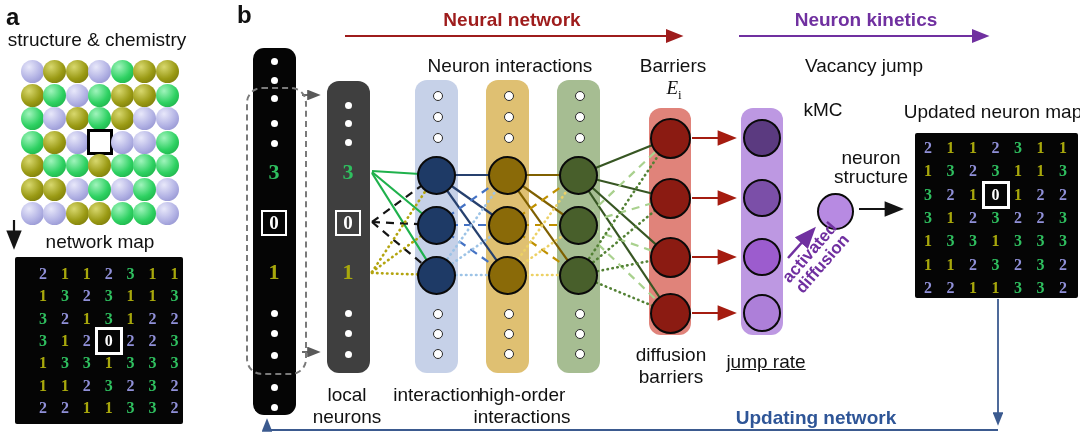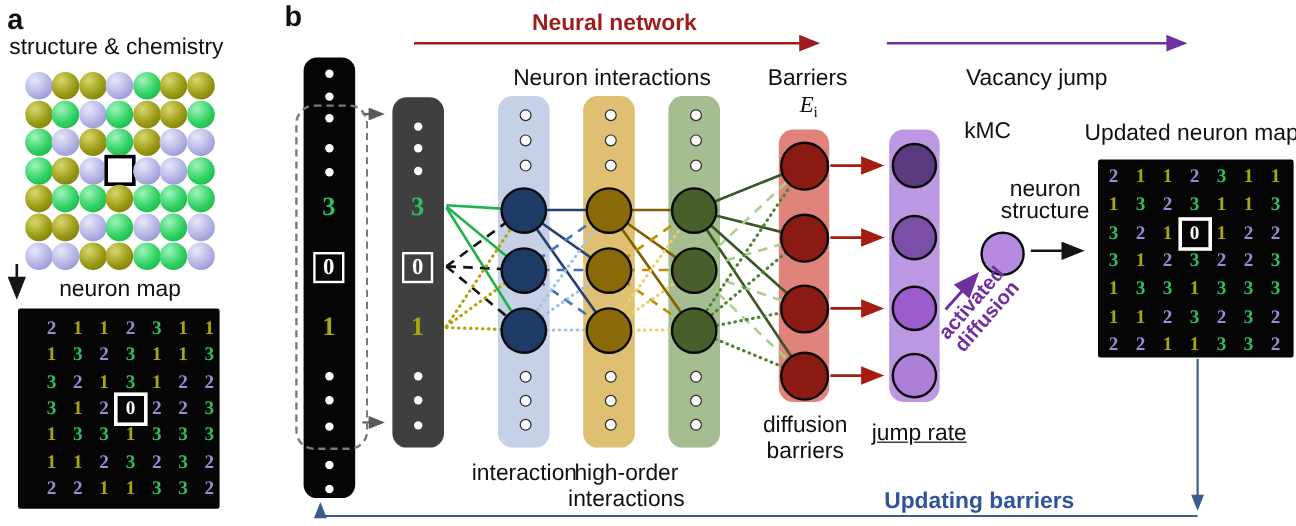--- a/index.html
+++ b/index.html
@@ -148,21 +148,21 @@
     </g>
 
     <g>
       <line x1="14" y1="220" x2="14" y2="246" stroke="#141414" stroke-width="2.2" marker-end="url(#mBlack)"></line>
     </g>
   </svg>
 
   <div class="panelTag" style="left:6px;top:3px;">a</div>
   <div class="lbl ctr" style="left:97px;top:29px;">structure &amp; chemistry</div>
   <div class="abs" id="lattice" style="left:0;top:0;width:0;height:0;"></div>
-  <div class="lbl ctr" style="left:100px;top:231px;">neuron map</div>
+  <div class="lbl ctr" style="left:100px;top:231px;">network map</div>
   <div class="mapbox" id="mapA" style="left:15px;top:257px;width:168px;height:167px;">
       <div class="mapcell" style="left: 18px; top: 7px; color: rgb(144, 144, 216);">2</div>
       <div class="mapcell" style="left: 39.9px; top: 7px; color: rgb(168, 168, 12);">1</div>
       <div class="mapcell" style="left: 61.8px; top: 7px; color: rgb(168, 168, 12);">1</div>
       <div class="mapcell" style="left: 83.7px; top: 7px; color: rgb(144, 144, 216);">2</div>
       <div class="mapcell" style="left: 105.6px; top: 7px; color: rgb(47, 191, 95);">3</div>
       <div class="mapcell" style="left: 127.5px; top: 7px; color: rgb(168, 168, 12);">1</div>
       <div class="mapcell" style="left: 149.4px; top: 7px; color: rgb(168, 168, 12);">1</div>
       <div class="mapcell" style="left: 18px; top: 29.3px; color: rgb(168, 168, 12);">1</div>
       <div class="mapcell" style="left: 39.9px; top: 29.3px; color: rgb(47, 191, 95);">3</div>
@@ -204,20 +204,21 @@
       <div class="mapcell" style="left: 39.9px; top: 140.8px; color: rgb(144, 144, 216);">2</div>
       <div class="mapcell" style="left: 61.8px; top: 140.8px; color: rgb(168, 168, 12);">1</div>
       <div class="mapcell" style="left: 83.7px; top: 140.8px; color: rgb(168, 168, 12);">1</div>
       <div class="mapcell" style="left: 105.6px; top: 140.8px; color: rgb(47, 191, 95);">3</div>
       <div class="mapcell" style="left: 127.5px; top: 140.8px; color: rgb(47, 191, 95);">3</div>
       <div class="mapcell" style="left: 149.4px; top: 140.8px; color: rgb(144, 144, 216);">2</div>
     </div>
 
   <div class="panelTag" style="left:237px;top:1px;">b</div>
   <div class="lbl ctr red" style="left:512px;top:9px;">Neural network</div>
+  <div class="lbl ctr purp" style="left:866px;top:9px;">Neuron kinetics</div>
   <div class="lbl ctr" style="left:510px;top:55px;">Neuron interactions</div>
   <div class="lbl ctr" style="left:673px;top:55px;">Barriers</div>
   <div class="lbl ctr ei" style="left:674px;top:77px;"><i>E</i><sub>i</sub></div>
   <div class="lbl ctr" style="left:864px;top:55px;">Vacancy jump</div>
   <div class="lbl ctr" style="left:823px;top:99px;">kMC</div>
   <div class="lbl ctr" style="left:993px;top:101px;">Updated neuron map</div>
 
   <div class="col" style="left:253px;top:48px;width:43px;height:367px;background:#050505;border-radius:11px;"></div>
   <div class="dashsel" style="left:246px;top:87px;width:57px;height:284px;"></div>
   <div class="col" style="left:327px;top:81px;width:43px;height:292px;background:#3f3f3f;"></div>
@@ -287,22 +288,26 @@
       <div class="mapcell" style="left: 115.5px; top: 121.5px; color: rgb(47, 191, 95);">3</div>
       <div class="mapcell" style="left: 138px; top: 121.5px; color: rgb(144, 144, 216);">2</div>
       <div class="mapcell" style="left: 3px; top: 144.8px; color: rgb(144, 144, 216);">2</div>
       <div class="mapcell" style="left: 25.5px; top: 144.8px; color: rgb(144, 144, 216);">2</div>
       <div class="mapcell" style="left: 48px; top: 144.8px; color: rgb(168, 168, 12);">1</div>
       <div class="mapcell" style="left: 70.5px; top: 144.8px; color: rgb(168, 168, 12);">1</div>
       <div class="mapcell" style="left: 93px; top: 144.8px; color: rgb(47, 191, 95);">3</div>
       <div class="mapcell" style="left: 115.5px; top: 144.8px; color: rgb(47, 191, 95);">3</div>
       <div class="mapcell" style="left: 138px; top: 144.8px; color: rgb(144, 144, 216);">2</div>
     </div>
-  <div class="lbl ctr blue" style="left:816px;top:407px;">Updating barriers</div>
-
+  <div class="lbl ctr blue" style="left:816px;top:407px;">Updating network</div>
+
+  <div class="lbl ctr two" style="left:347px;top:384px;">
+    <div>local</div>
+    <div>neurons</div>
+  </div>
   <div class="lbl ctr two" style="left:437px;top:384px;">
     <div>interaction</div>
   </div>
   <div class="lbl ctr two" style="left:522px;top:384px;">
     <div>high-order</div>
     <div>interactions</div>
   </div>
   <div class="lbl ctr two" style="left:671px;top:344px;">
     <div>diffusion</div>
     <div>barriers</div>

